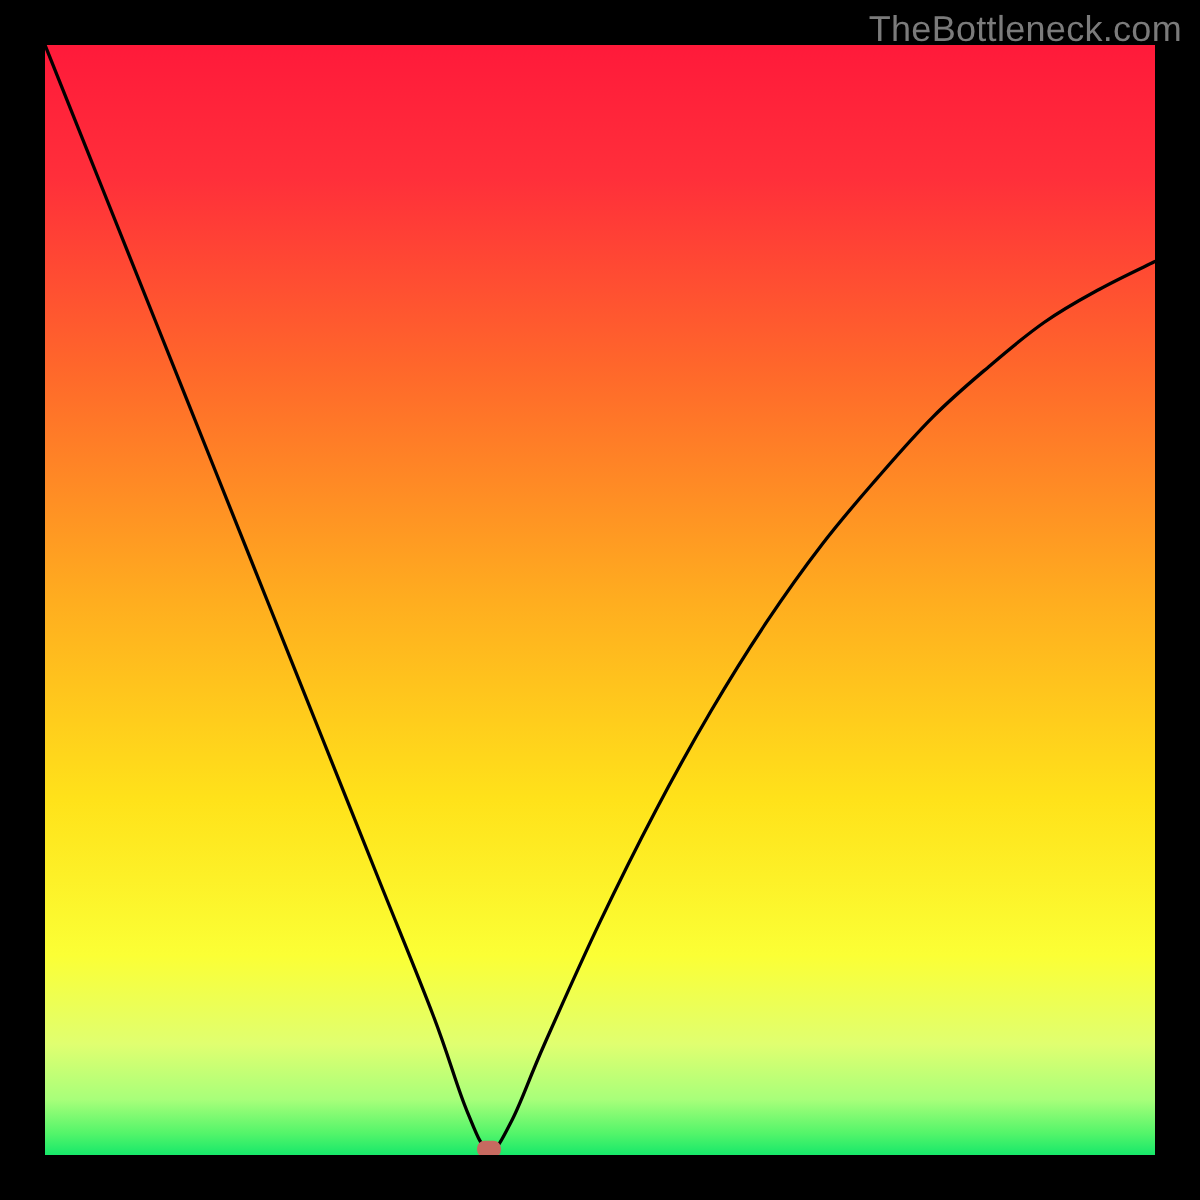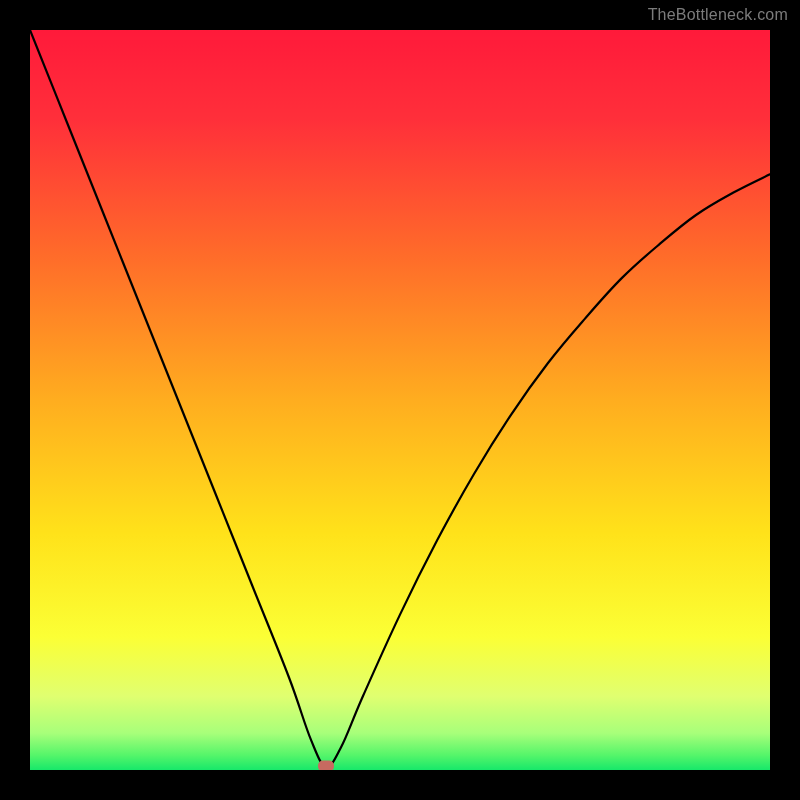--- a/index.html
+++ b/index.html
@@ -39,21 +39,21 @@
     left: 0;
     top: 0;
     width: 100%;
     height: 100%;
   }
   .watermark {
     position: absolute;
     top: 6px;
     right: 12px;
     color: #7b7b7b;
-    font-size: 16px;
+    font-size: 24px;
     font-weight: 500;
     letter-spacing: 0.2px;
   }
   .marker {
     position: absolute;
     width: 16px;
     height: 11px;
     border-radius: 5px;
     transform: translate(-50%, -50%);
   }

